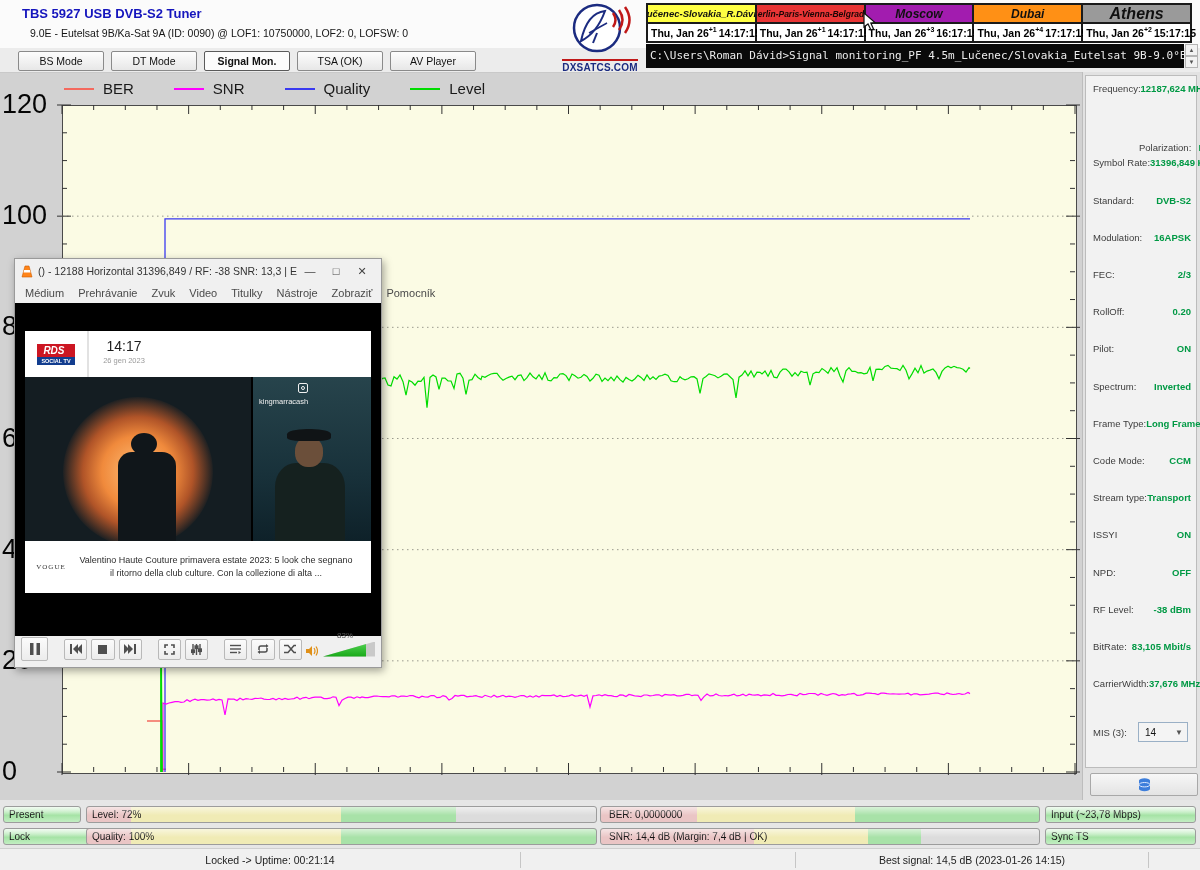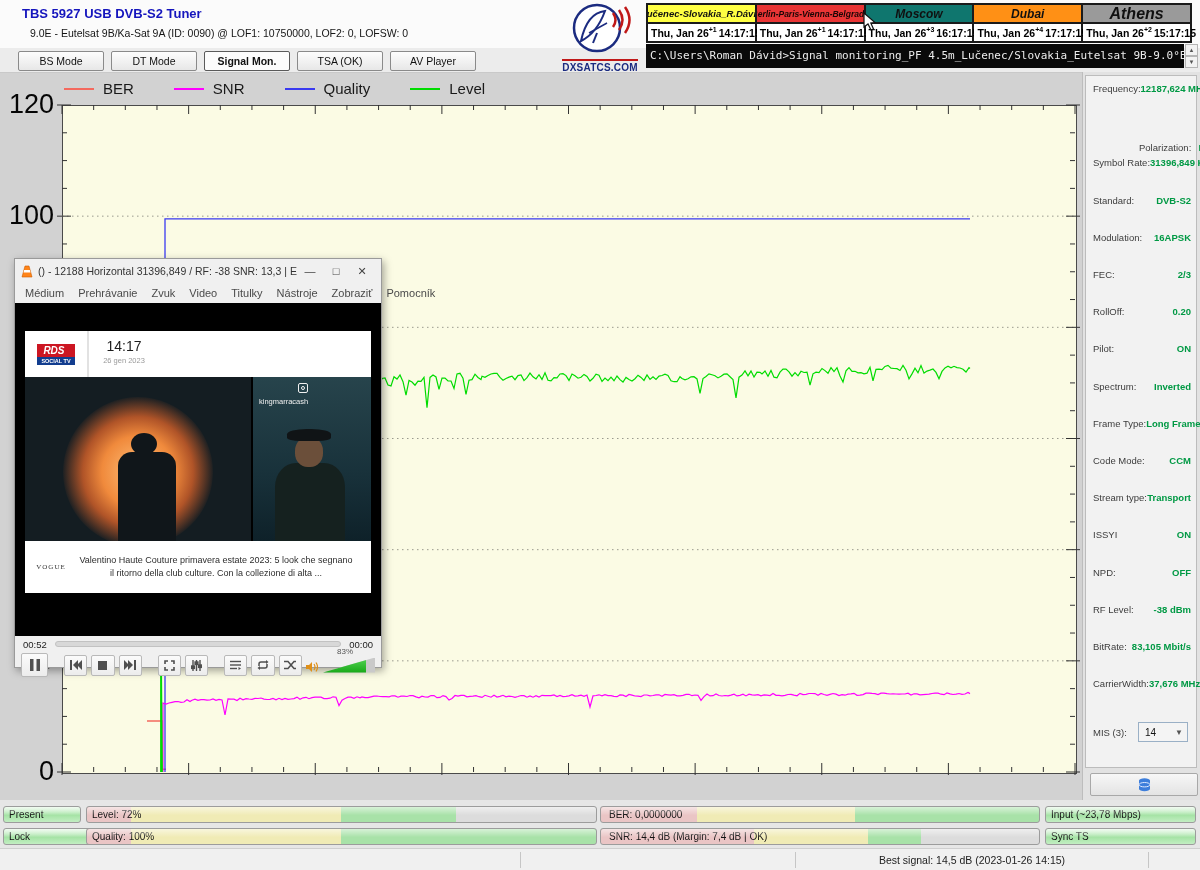--- a/index.html
+++ b/index.html
@@ -35,21 +35,21 @@
   .tab{top:51px;height:20px;width:86px;background:linear-gradient(#fdfdfd,#e7e7e7);
      border:1px solid #8a8a8a;border-radius:2px;font-size:10.5px;color:#111;
      display:flex;align-items:center;justify-content:center;box-sizing:border-box;cursor:default;}
   .tab.active{background:#fcfcfc;border-color:#5a5a5a;font-weight:bold;}
   
   #legend{left:64px;top:80px;display:flex;gap:40px;align-items:center;}
   .lg{display:flex;align-items:center;gap:9px;font-size:15px;color:#191919;}
   .lg .sw{width:30px;height:2px;}
   #plot{left:62px;top:105px;width:1013px;height:667px;background:#fbfbe4;border:1px solid #4a4a4a;box-sizing:content-box;}
   #plotsvg{position:absolute;left:62px;top:105px;overflow:visible;}
-  .ylab{position:absolute;width:52px;left:2px;text-align:right;font-size:27px;color:#050505;}
+  .ylab{position:absolute;width:52px;left:2px;text-align:left;font-size:27px;color:#050505;}
   
   #vlc{left:14px;top:258px;width:368px;height:410px;background:#f0f0f0;border:1px solid #9a9a9a;
        box-shadow:2px 3px 8px rgba(0,0,0,.35);box-sizing:border-box;}
   #vlc-titlebar{height:24px;display:flex;align-items:center;padding:0 6px;background:#f0f0f0;}
   #vlc-title{flex:1;font-size:10.5px;color:#333;white-space:nowrap;overflow:hidden;margin-left:5px;}
   .winbtn{width:26px;height:18px;display:flex;align-items:center;justify-content:center;font-size:11px;color:#444;}
   #vlc-menu{height:20px;display:flex;gap:14px;align-items:center;padding:0 10px;font-size:11px;color:#4a4a4a;}
   #vlc-video{position:relative;height:333px;background:#000;}
   #banner{position:absolute;left:10px;top:28px;right:10px;height:46px;background:#fff;display:flex;align-items:stretch;}
   #rds{width:62px;display:flex;align-items:center;justify-content:center;border-right:1px solid #e2e2e2;}
@@ -142,21 +142,21 @@
     </div>
     <div class="clk">
       <div class="clk-h" style="background: rgb(233, 53, 53); color: rgb(26, 5, 5); font-size: 8.5px;">Berlin-Paris-Vienna-Belgrade</div>
       <div class="clk-t">
         <span class="d">Thu, Jan 26</span>
         <span class="o">+1</span>
         <span class="t">14:17:15</span>
       </div>
     </div>
     <div class="clk">
-      <div class="clk-h" style="background: #0f766e; color: rgb(16, 16, 16); font-size: 12px;">Moscow</div>
+      <div class="clk-h" style="background: #a21caf; color: rgb(16, 16, 16); font-size: 12px;">Moscow</div>
       <div class="clk-t">
         <span class="d">Thu, Jan 26</span>
         <span class="o">+3</span>
         <span class="t">16:17:15</span>
       </div>
     </div>
     <div class="clk">
       <div class="clk-h" style="background: rgb(255, 144, 21); color: rgb(16, 16, 16); font-size: 12px;">Dubai</div>
       <div class="clk-t">
         <span class="d">Thu, Jan 26</span>
@@ -383,25 +383,20 @@
         <div id="guy-body"></div>
         <div id="guy-head"></div>
         <div id="guy-hat"></div>
       </div>
     </div>
     <div id="vogue">
       <div id="vogue-logo">VOGUE</div>
       <div id="vogue-text">Valentino Haute Couture primavera estate 2023: 5 look che segnano il ritorno della club culture. Con la collezione di alta ...</div>
     </div>
   </div>
-  <div id="seekrow">
-    <span>00:52</span>
-    <div id="seek"></div>
-    <span>00:00</span>
-  </div>
   <div id="ctrlrow">
     <div class="vbtn" id="pausebtn">
       <svg width="10" height="12">
           <rect x="0" y="0" width="3.5" height="12" fill="#4f4f4f"></rect>
           <rect x="6.5" y="0" width="3.5" height="12" fill="#4f4f4f"></rect>
         </svg>
     </div>
     <div class="gap"></div>
     <div class="vbtn">
       <svg width="12" height="10">
@@ -491,20 +486,21 @@
 <div class="bar greenbar abs" style="left:3px;top:806px;width:78px;">Present</div>
 <div class="bar abs" id="bar-level" style="left: 86px; top: 806px; width: 511px; background: linear-gradient(90deg, rgb(234, 197, 197) 0%, rgb(234, 197, 197) 8.6%, rgb(240, 235, 181) 8.6%, rgb(240, 235, 181) 50%, rgb(168, 226, 168) 50%, rgb(168, 226, 168) 72.5%, rgb(220, 220, 220) 72.5%, rgb(220, 220, 220) 100%);">Level: 72%</div>
 <div class="bar abs" id="bar-ber" style="left: 600px; top: 806px; width: 440px; padding-left: 8px; background: linear-gradient(90deg, rgb(234, 197, 197) 0%, rgb(234, 197, 197) 22%, rgb(240, 235, 181) 22%, rgb(240, 235, 181) 58%, rgb(168, 226, 168) 58%, rgb(168, 226, 168) 100%);">BER: 0,0000000</div>
 <div class="bar greenbar abs" style="left:1045px;top:806px;width:151px;">Input (~23,78 Mbps)</div>
 <div class="bar greenbar abs" style="left:3px;top:828px;width:98px;">Lock</div>
 <div class="bar abs" id="bar-quality" style="left: 86px; top: 828px; width: 511px; background: linear-gradient(90deg, rgb(234, 197, 197) 0%, rgb(234, 197, 197) 8.6%, rgb(240, 235, 181) 8.6%, rgb(240, 235, 181) 50%, rgb(168, 226, 168) 50%, rgb(168, 226, 168) 100%);">Quality: 100%</div>
 <div class="bar abs" id="bar-snr" style="left: 600px; top: 828px; width: 440px; padding-left: 8px; background: linear-gradient(90deg, rgb(234, 197, 197) 0%, rgb(234, 197, 197) 35%, rgb(240, 235, 181) 35%, rgb(240, 235, 181) 61%, rgb(168, 226, 168) 61%, rgb(168, 226, 168) 73%, rgb(220, 220, 220) 73%, rgb(220, 220, 220) 100%);">SNR: 14,4 dB (Margin: 7,4 dB | OK)</div>
 <div class="bar greenbar abs" style="left:1045px;top:828px;width:151px;">Sync TS</div>
 
 <div id="statusbar" class="abs">
+  <div class="stseg" style="left:60px;width:420px;">Locked -&gt; Uptime: 00:21:14</div>
   <div class="stdiv" style="left:520px;"></div>
   <div class="stdiv" style="left:795px;"></div>
   <div class="stseg" style="left:796px;width:352px;">Best signal: 14,5 dB (2023-01-26 14:15)</div>
   <div class="stdiv" style="left:1148px;"></div>
 </div>
 
 <div class="tab abs" style="left: 18px;">BS Mode</div>
 <div class="tab abs" style="left: 111px;">DT Mode</div>
 <div class="tab abs active" style="left: 204px;">Signal Mon.</div>
 <div class="tab abs" style="left: 297px;">TSA (OK)</div>

